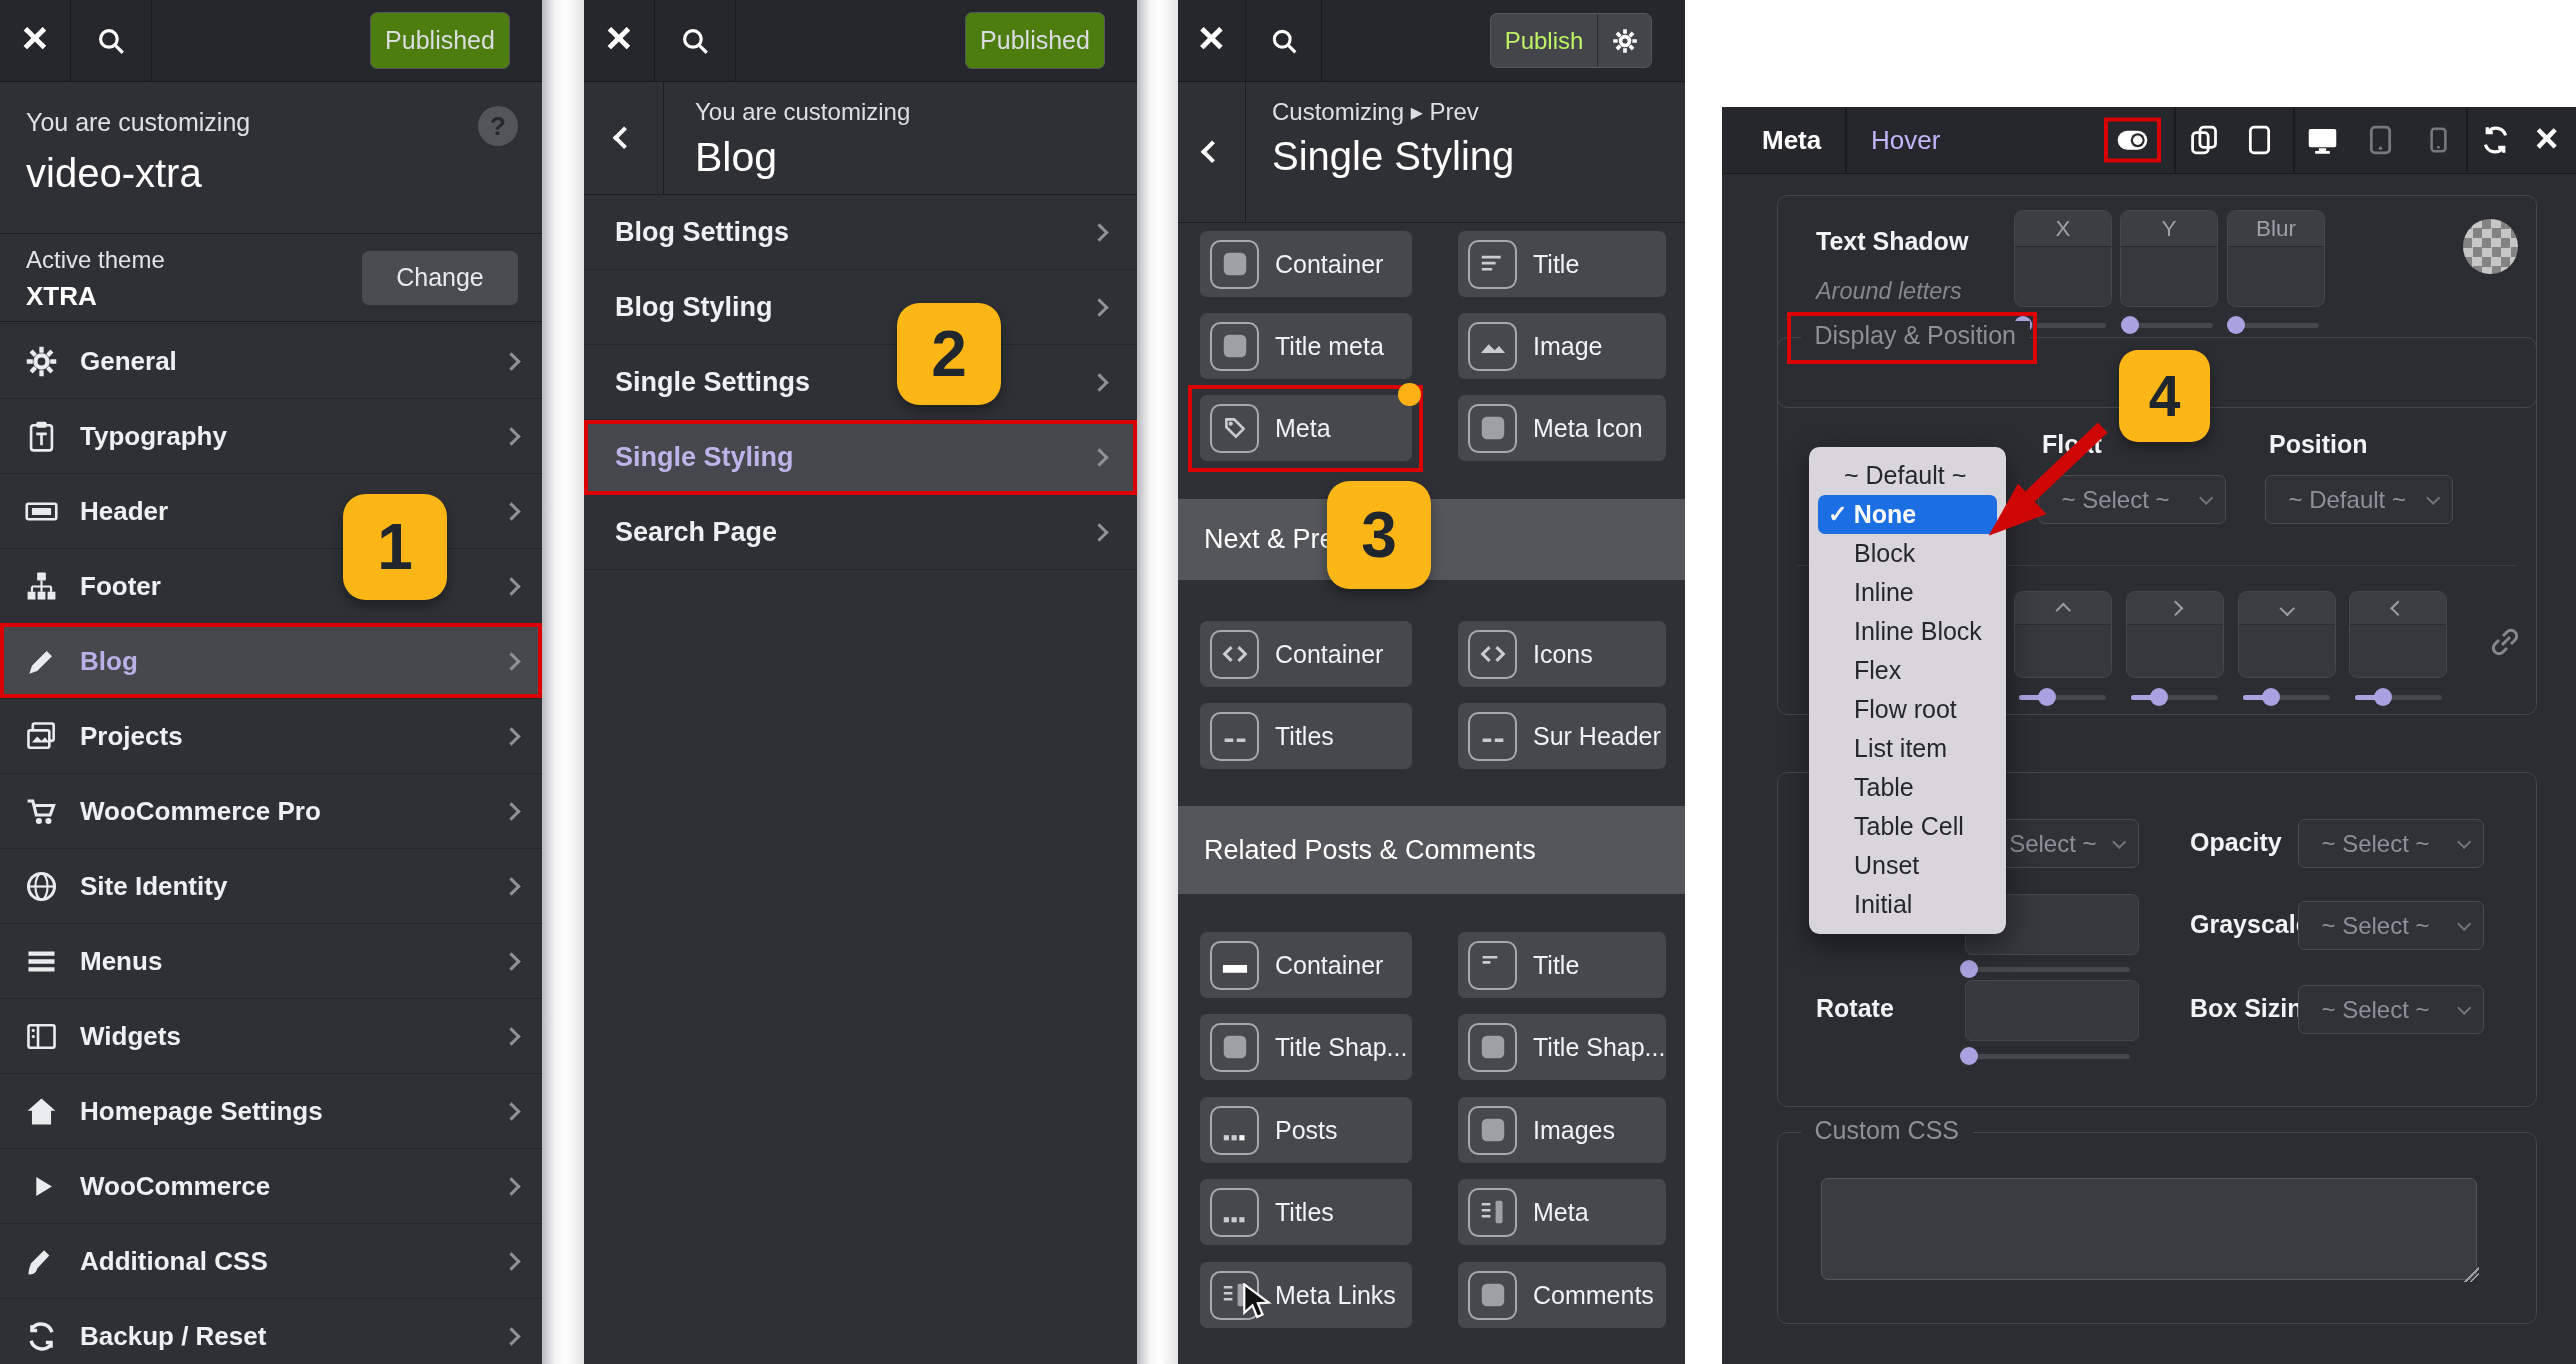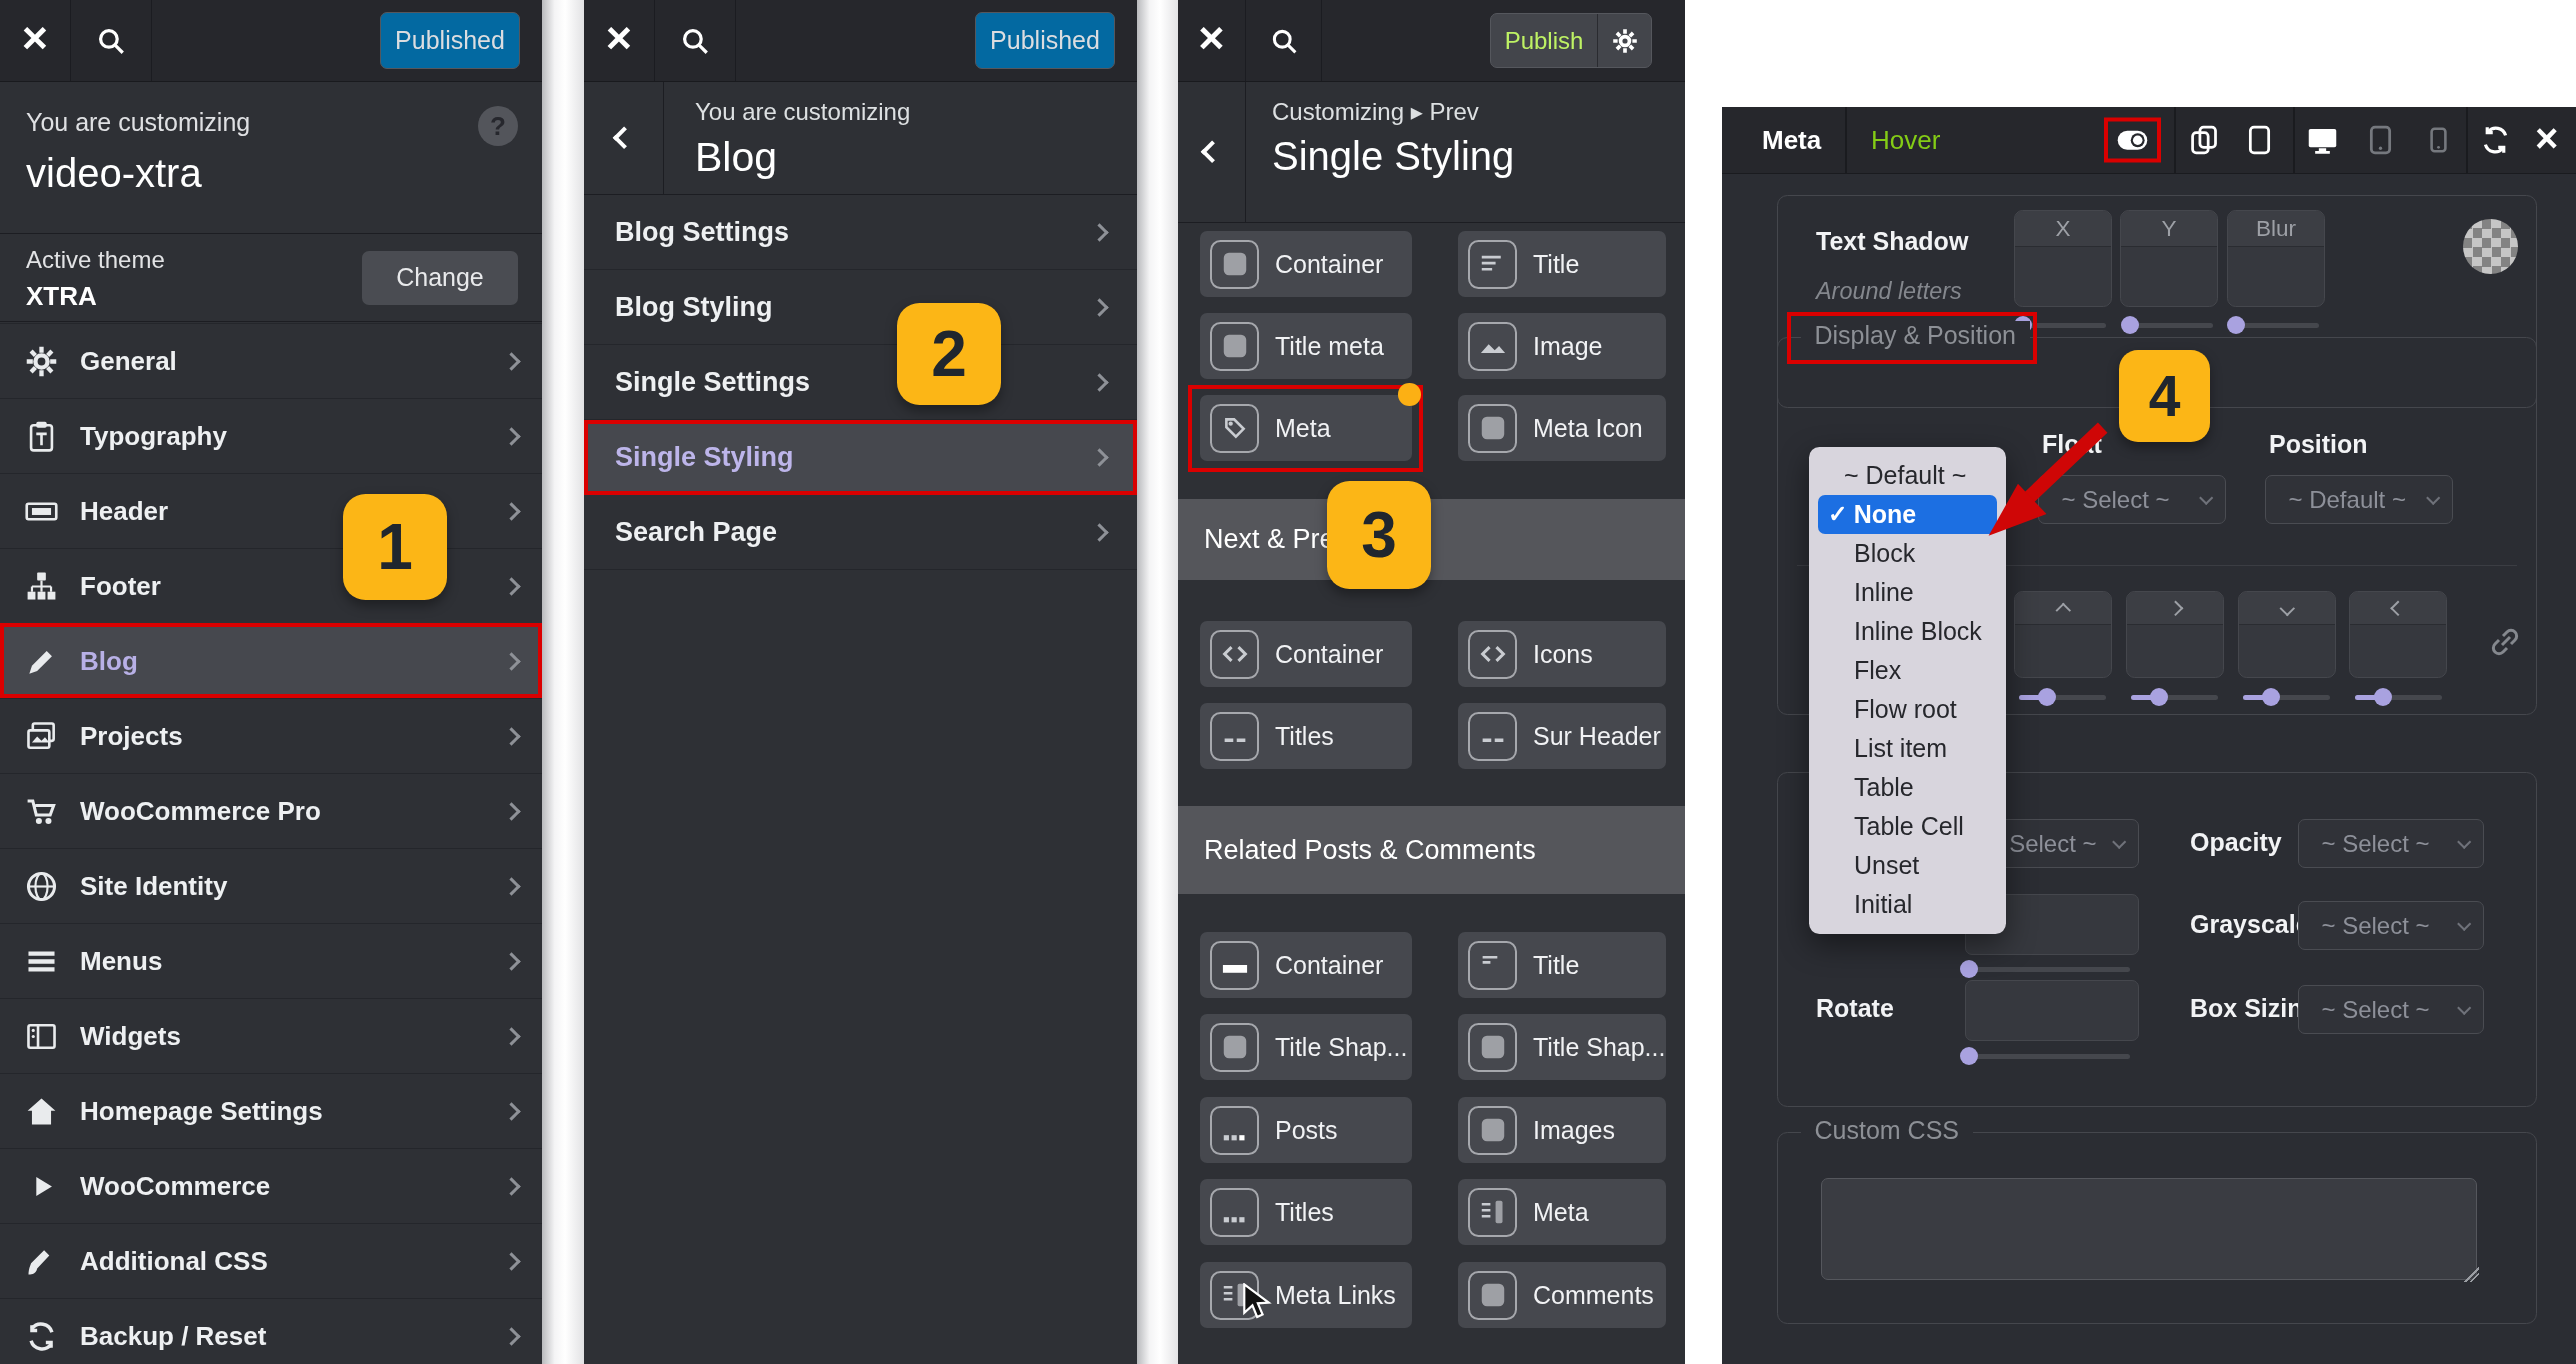--- a/index.html
+++ b/index.html
@@ -8,22 +8,22 @@
     position: relative; width: 2576px; height: 1365px; overflow: hidden;
     background: #fff; font-family: "Liberation Sans", sans-serif; color: #eef0f2;
   }
   .panel { position: absolute; top: 0; height: 1365px; background: #2e3035; }
   .gap-strip { position:absolute; top:0; height:1365px; width:42px;
     background: linear-gradient(90deg,#b9babd 0%,#f4f4f5 30%,#ffffff 55%,#e2e2e4 100%); }
   
   .phead { height: 82px; background:#26272c; border-bottom:0.9px solid #191a1e; display:flex; align-items:stretch; }
   .hcell { display:flex; align-items:center; justify-content:center; border-right:0.9px solid #1b1c21; }
   .x-glyph { font-size: 45px; font-weight: bold; color:#fff; line-height: 1; margin-top:-5.2px; }
-  .pubbtn { align-self:center; margin-left:auto; margin-right:22px; height:57px; padding:0 29.5px;
-    background:#0369a1; border:0.9px solid #55575d; border-radius:7px; color:#dcdde0; font-size:25px;
+  .pubbtn { align-self:center; margin-left:auto; margin-right:32px; height:57px; padding:0 29.5px;
+    background:#4d7c0f; border:0.9px solid #55575d; border-radius:7px; color:#dcdde0; font-size:25px;
     display:flex; align-items:center; justify-content:center; }
   .joined { align-self:center; margin-left:auto; margin-right:33px; height:55px; display:flex;
     background:#43454b; border:0.9px solid #55575d; border-radius:7px; overflow:hidden; }
   .joined .jcell { display:flex; align-items:center; justify-content:center; color:#bef264; font-size:24px; }
   .joined .jcell + .jcell { border-left:1.7px solid #2a2b30; }
   
   .chev { width:13px; height:13px; border-top:3.5px solid #8e9197; border-right:3.5px solid #8e9197; transform:rotate(45deg); flex:none; }
   .backchev { width:15.6px; height:15.6px; border-left:4.3px solid #fff; border-top:4.3px solid #fff; transform:rotate(-45deg); }
   .selchev { width:10.4px; height:10.4px; border-right:2.6px solid #6f727a; border-bottom:2.6px solid #6f727a; transform:rotate(45deg); margin-left:auto; margin-right:14px; margin-top:-3.5px;}
   .ch { border:solid #9da0a6; border-width:0 2.6px 2.6px 0; padding:4.3px; display:inline-block; }
@@ -570,21 +570,21 @@
 
     <svg class="cursor-svg" style="left:61px; top:1283px;" width="35" height="38" viewBox="0 0 24 28">
       <path d="M3 1 L3 22 L9 16.5 L12.5 25 L16.5 23.2 L13 15 L21 14.5 Z" fill="#111" stroke="#fff" stroke-width="1.6"></path>
     </svg>
   </div>
 
   <div class="p4">
     <div class="p4head">
       <div class="tab" style="left:40px; color:#fff; font-weight:bold;">Meta</div>
       <div class="vdiv" style="left:123px"></div>
-      <div class="tab" style="left:149px; color:#84cc16;">Hover</div>
+      <div class="tab" style="left:149px; color:#c4b5fd;">Hover</div>
 
       <div class="hicon" style="left:382px; width:57px; height:45px; border:4.3px solid #da0000;">
         <svg width="33" height="29.5" viewBox="0 0 36 34">
             <rect x="1" y="6" width="34" height="22" rx="11" fill="#fff"></rect>
             <circle cx="24" cy="17" r="8" fill="#26272c"></circle>
             <circle cx="24" cy="17" r="5.5" fill="#fff"></circle>
           </svg>
       </div>
       <div class="vdiv" style="left:452px"></div>
       <div class="hicon" style="left:466px">

